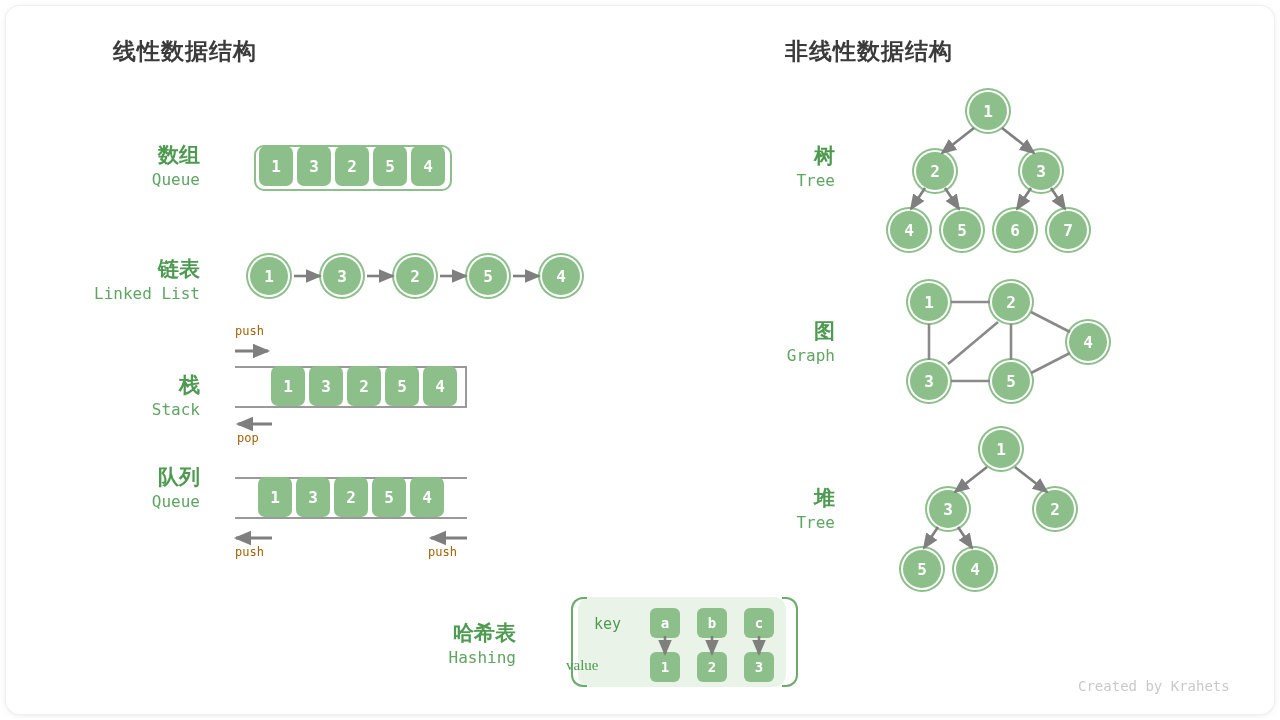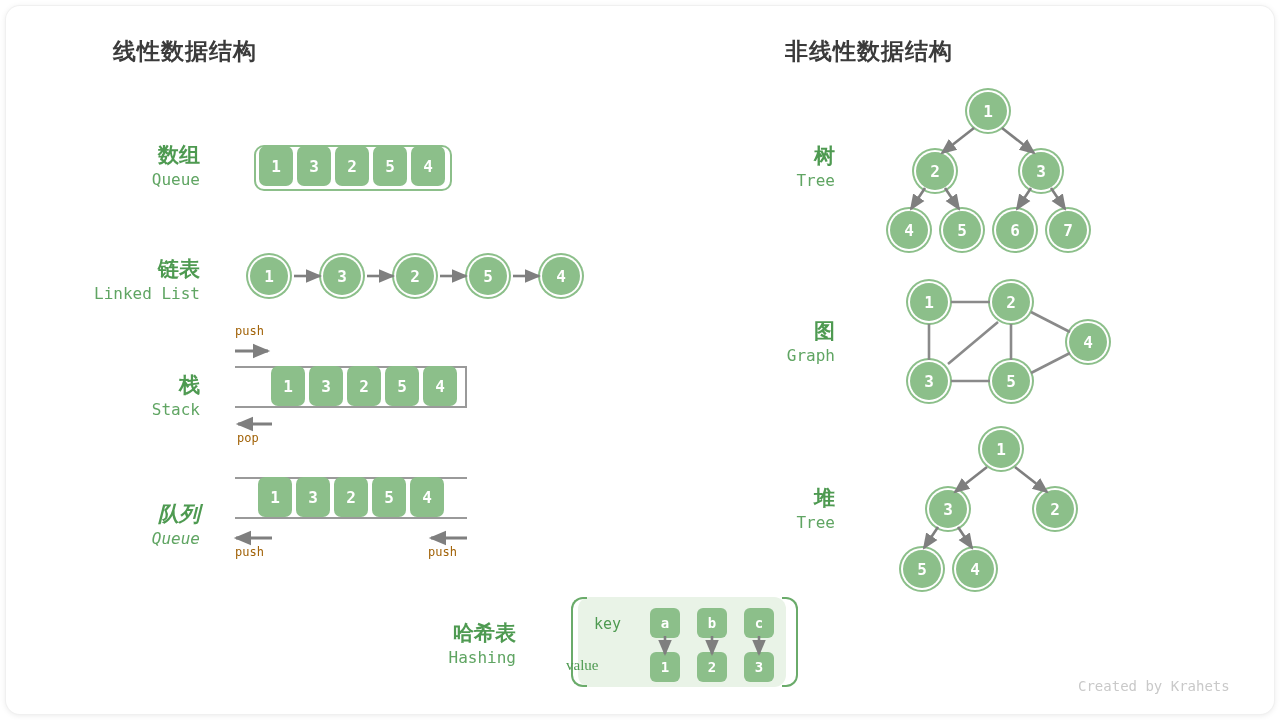--- a/index.html
+++ b/index.html
@@ -108,21 +108,21 @@
 
   <div class="rail" style="left:235px;top:366px;width:232px;height:2px;"></div>
   <div class="rail" style="left:235px;top:406px;width:232px;height:2px;"></div>
   <div class="rail" style="left:465px;top:366px;width:2px;height:42px;"></div>
   <div class="cell" style="left:271px;top:366px;">1</div>
   <div class="cell" style="left:309px;top:366px;">3</div>
   <div class="cell" style="left:347px;top:366px;">2</div>
   <div class="cell" style="left:385px;top:366px;">5</div>
   <div class="cell" style="left:423px;top:366px;">4</div>
 
-  <div class="abs label-left" style="left:40px;top:501px;width:160px;font-style:italic;">
+  <div class="abs label-left" style="left:40px;top:464px;width:160px;">
     <div class="label-cn">队列</div>
     <div class="label-en">Queue</div>
   </div>
   <div class="rail" style="left:235px;top:477px;width:232px;height:2px;"></div>
   <div class="rail" style="left:235px;top:517px;width:232px;height:2px;"></div>
   <div class="cell" style="left:258px;top:477px;">1</div>
   <div class="cell" style="left:296px;top:477px;">3</div>
   <div class="cell" style="left:334px;top:477px;">2</div>
   <div class="cell" style="left:372px;top:477px;">5</div>
   <div class="cell" style="left:410px;top:477px;">4</div>

